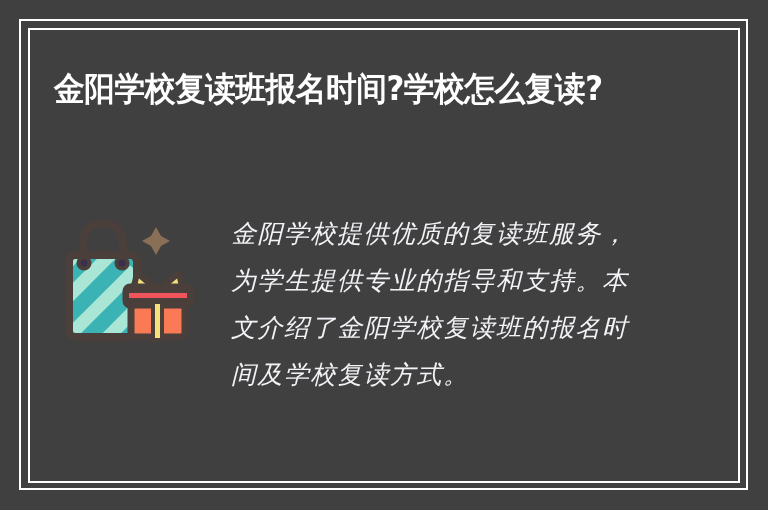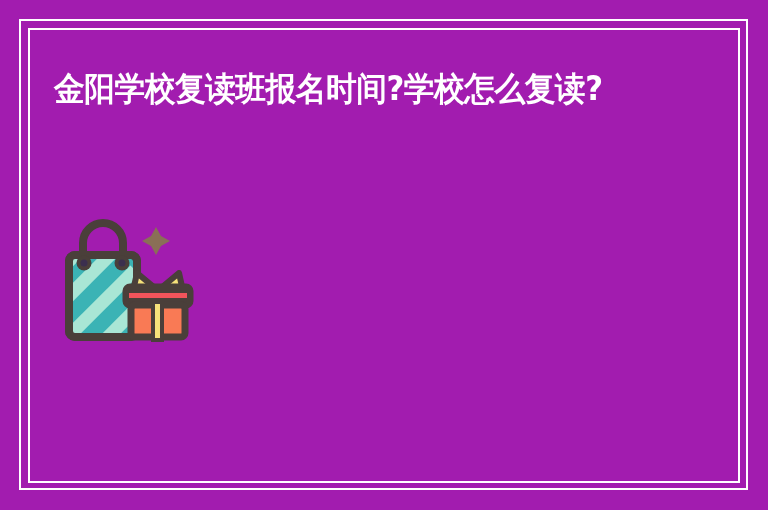--- a/index.html
+++ b/index.html
@@ -82,21 +82,21 @@
     left: 55px;
     top: 215px;
     width: 150px;
     height: 130px;
   }
   .illustration svg { display: block; }
 </style>
 </head>
 <body>
 
-<div id="poster" style="background: #a21caf;">
+<div id="poster" style="background: #404040;">
 
   <div class="frame-outer" style="border-color: rgb(255, 255, 255);"></div>
   <div class="frame-inner" style="border-color: rgb(255, 255, 255);"></div>
 
   <div class="title">金阳学校复读班报名时间?学校怎么复读?</div>
 
   <div class="illustration">
     <svg width="150" height="130" viewBox="0 0 150 130" xmlns="http://www.w3.org/2000/svg">
       <defs>
         <clipPath id="bagClip">
@@ -132,14 +132,15 @@
 
       <rect x="71" y="72" width="64" height="18" rx="4" fill="#4a3f3a" stroke="#4a3f3a" stroke-width="7"></rect>
       <rect x="74" y="78" width="58" height="5" fill="#f2545b"></rect>
 
       <rect x="76" y="90" width="54" height="32" rx="4" fill="#f97a55" stroke="#4a3f3a" stroke-width="7"></rect>
 
       <rect x="98" y="87" width="9" height="38" fill="#f6e27a" stroke="#4a3f3a" stroke-width="4"></rect>
     </svg>
   </div>
 
+  <div class="body-text">金阳学校提供优质的复读班服务，为学生提供专业的指导和支持。本文介绍了金阳学校复读班的报名时间及学校复读方式。</div>
 
 </div>
 
 </body></html>

